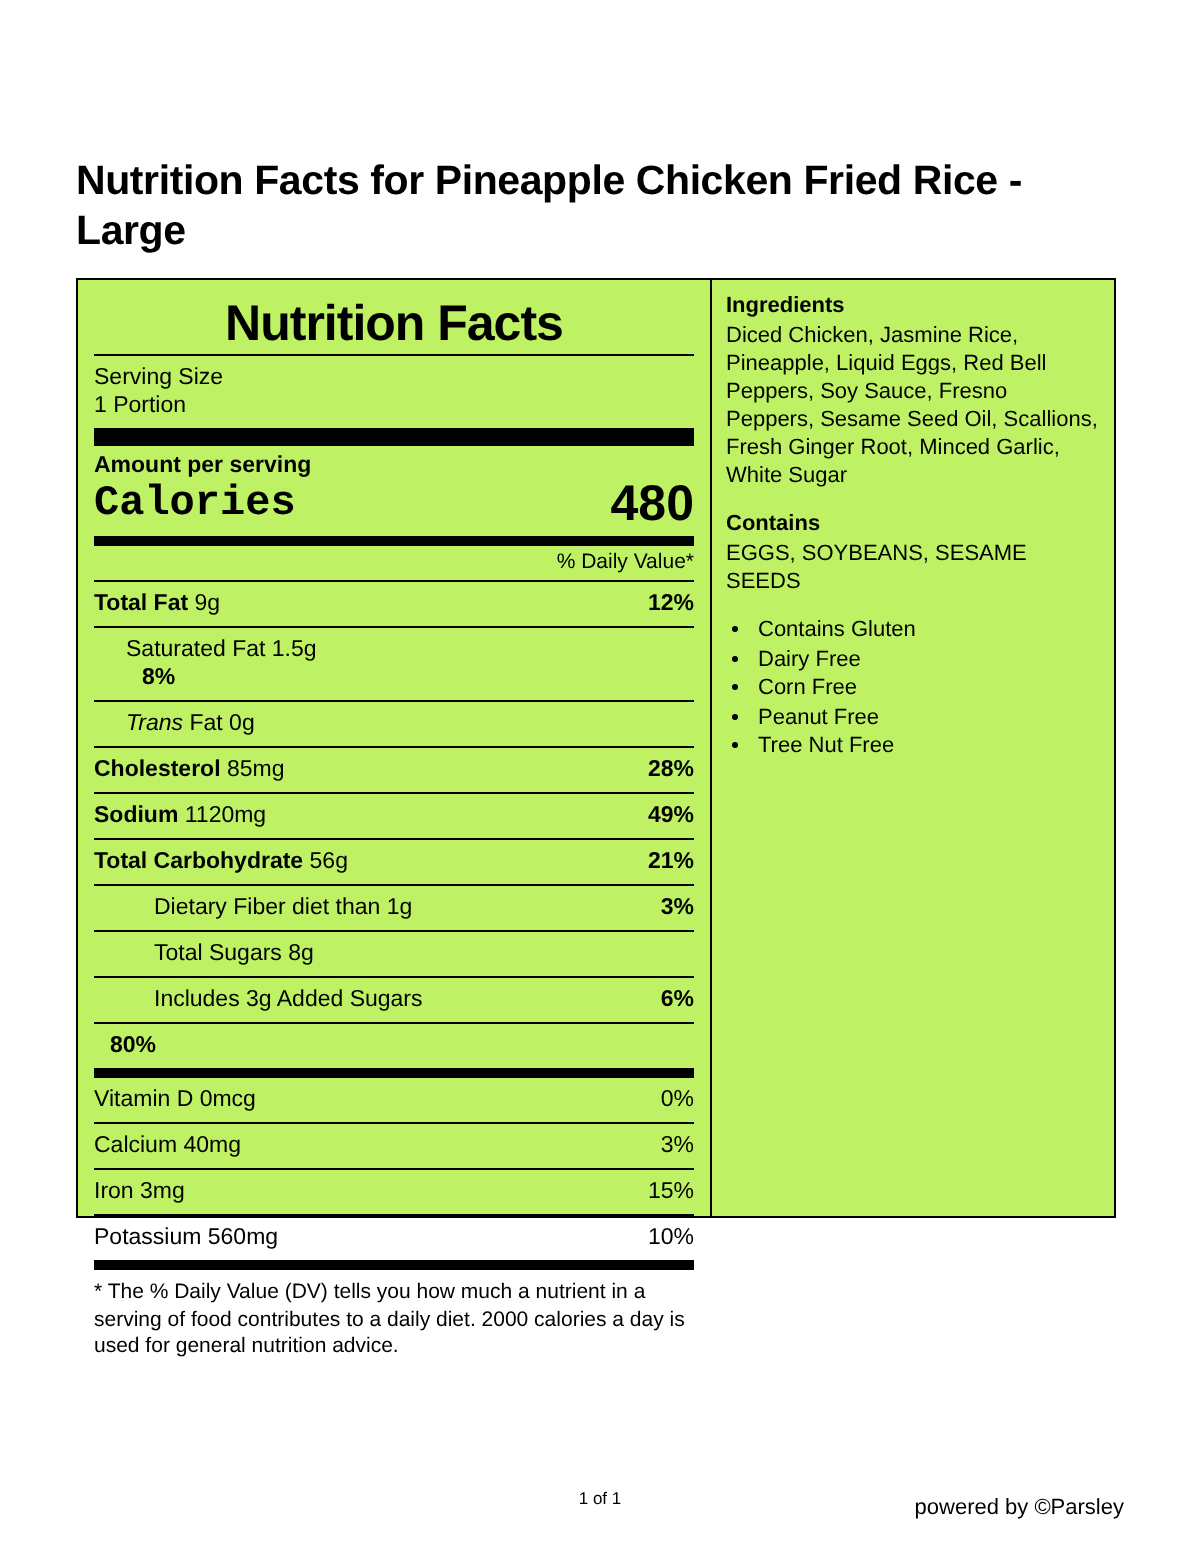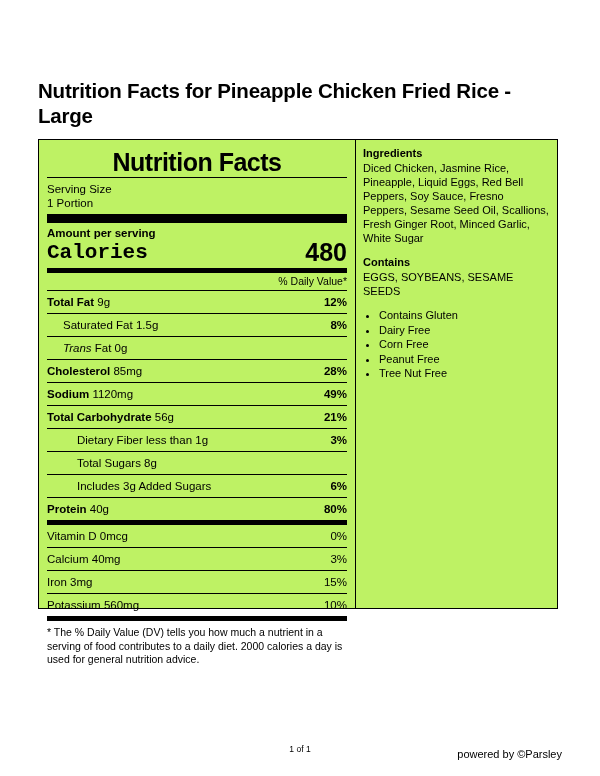--- a/index.html
+++ b/index.html
@@ -103,21 +103,21 @@
   .nrow {
     display: flex;
     justify-content: space-between;
     align-items: baseline;
     font-size: 11.5px;
     line-height: 14px;
     padding: 4px 0 4px 0;
   }
   .nrow .lbl { flex: 1 1 auto; }
   .nrow .val { font-weight: bold; white-space: nowrap; padding-left: 8px;}
-  .indent1 { padding-left: 16px; }
+  .indent1 { padding-left: 16px; flex-direction: column; }
   .indent2 { padding-left: 30px; }
   .italic { font-style: italic; }
   .light .val { font-weight: normal; }
   .footnote {
     font-size: 10.5px;
     line-height: 13.5px;
     padding: 5px 0 0 0;
   }
 
   
@@ -223,40 +223,38 @@
     <div class="rule-thin"></div>
 
     <div class="nrow">
       <div class="lbl"><b>Total Carbohydrate</b>
         <span>56g</span></div>
       <div class="val">21%</div>
     </div>
     <div class="rule-thin"></div>
 
     <div class="nrow indent2">
-      <div class="lbl"><span>Dietary Fiber less than 1g</span></div>
+      <div class="lbl"><span>Dietary Fiber diet than 1g</span></div>
       <div class="val">3%</div>
     </div>
     <div class="rule-thin"></div>
 
     <div class="nrow indent2">
       <div class="lbl"><span>Total Sugars 8g</span></div>
       <div class="val"></div>
     </div>
     <div class="rule-thin"></div>
 
     <div class="nrow indent2">
       <div class="lbl"><span>Includes 3g Added Sugars</span></div>
       <div class="val">6%</div>
     </div>
     <div class="rule-thin"></div>
 
     <div class="nrow">
-      <div class="lbl"><b>Protein</b>
-        <span>40g</span></div>
       <div class="val">80%</div>
     </div>
     <div class="rule-med"></div>
 
     <div class="nrow light">
       <div class="lbl">Vitamin D 0mcg</div>
       <div class="val">0%</div>
     </div>
     <div class="rule-thin"></div>
 

